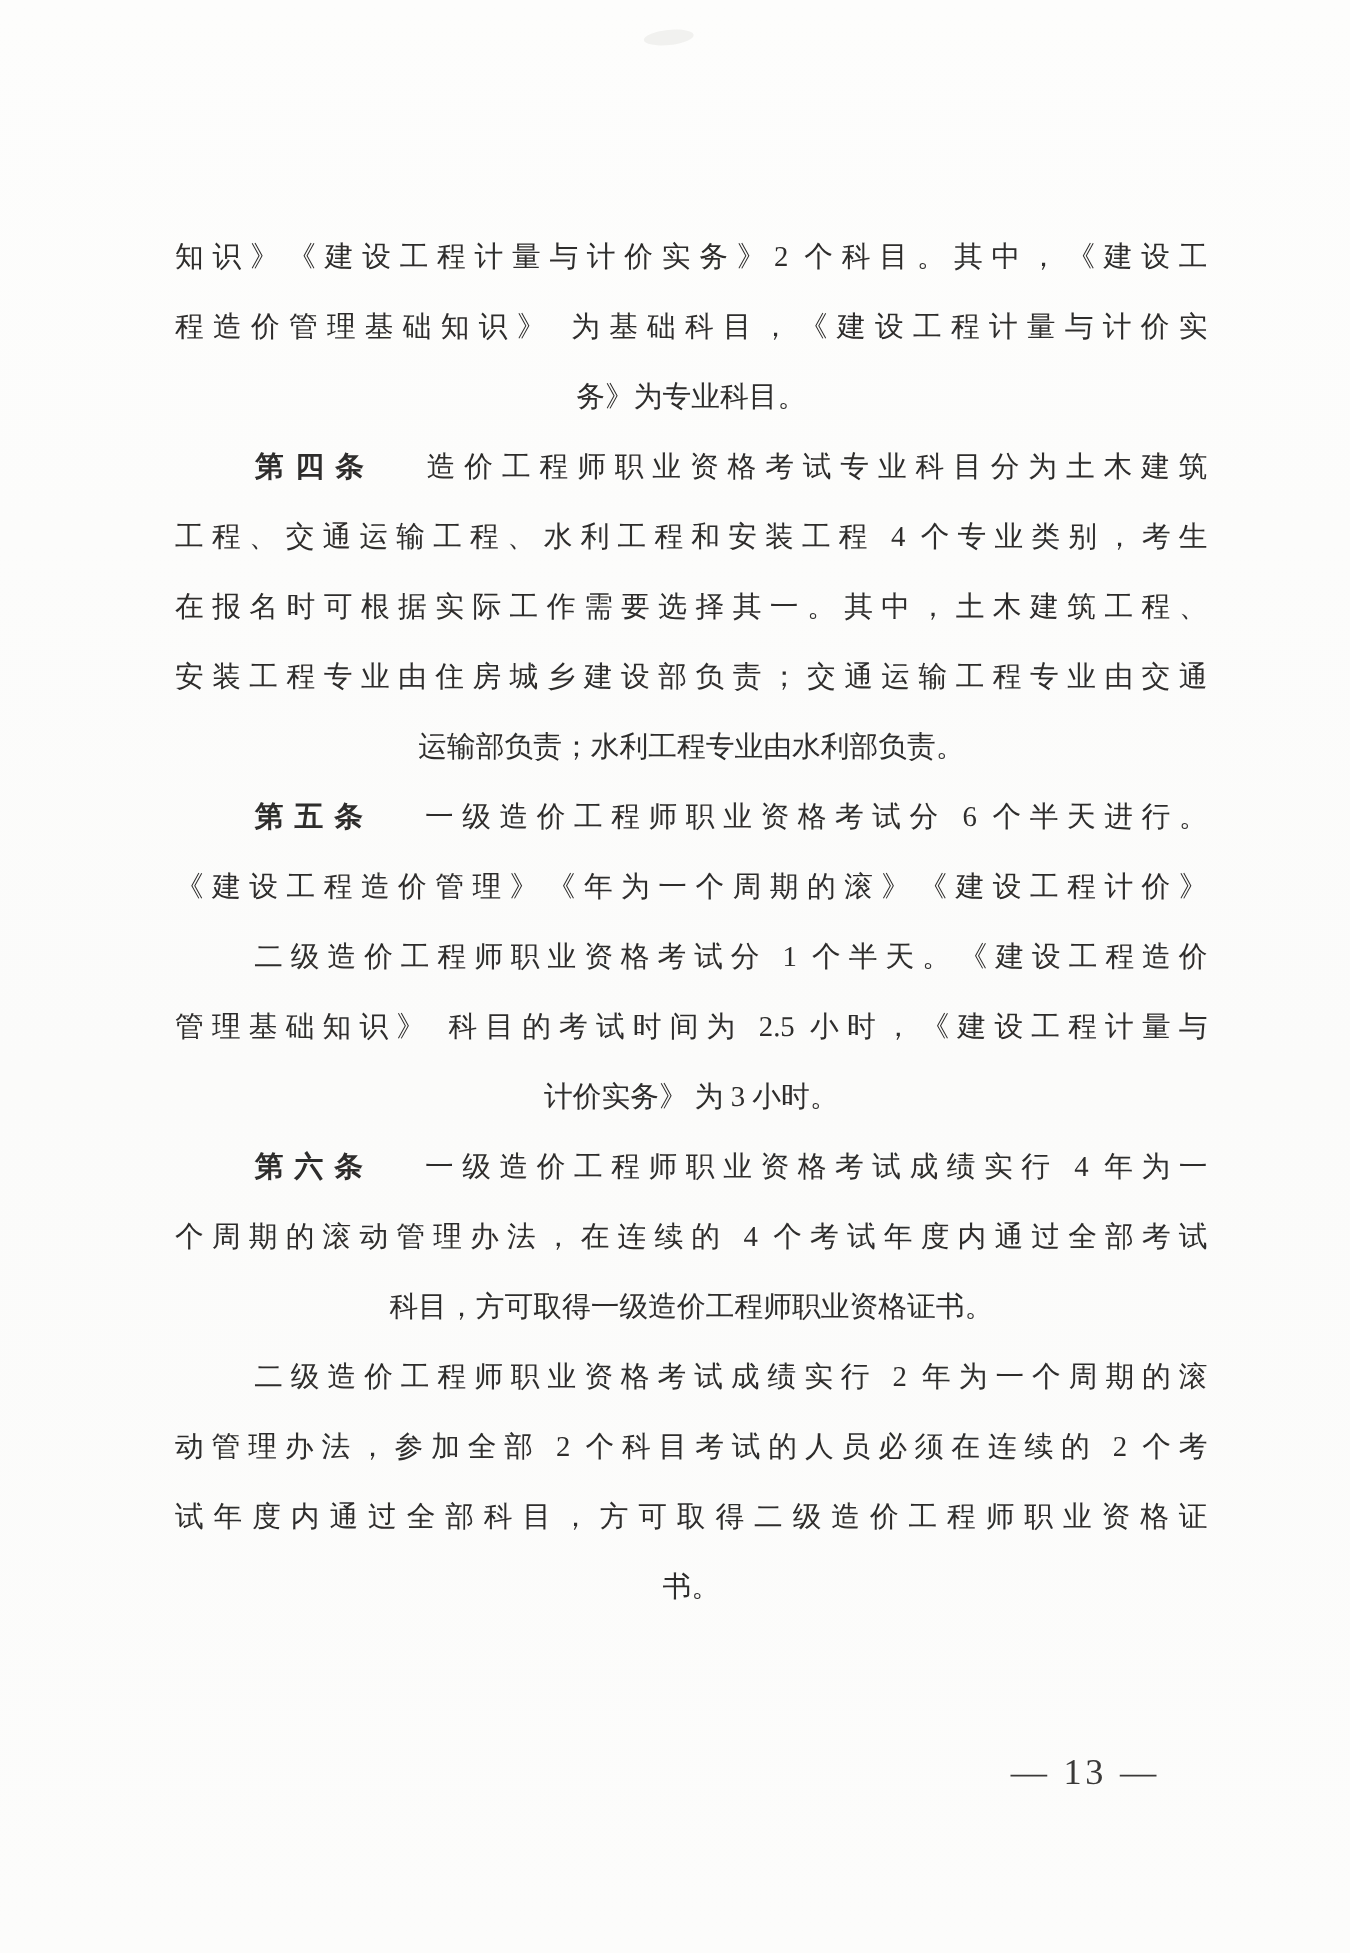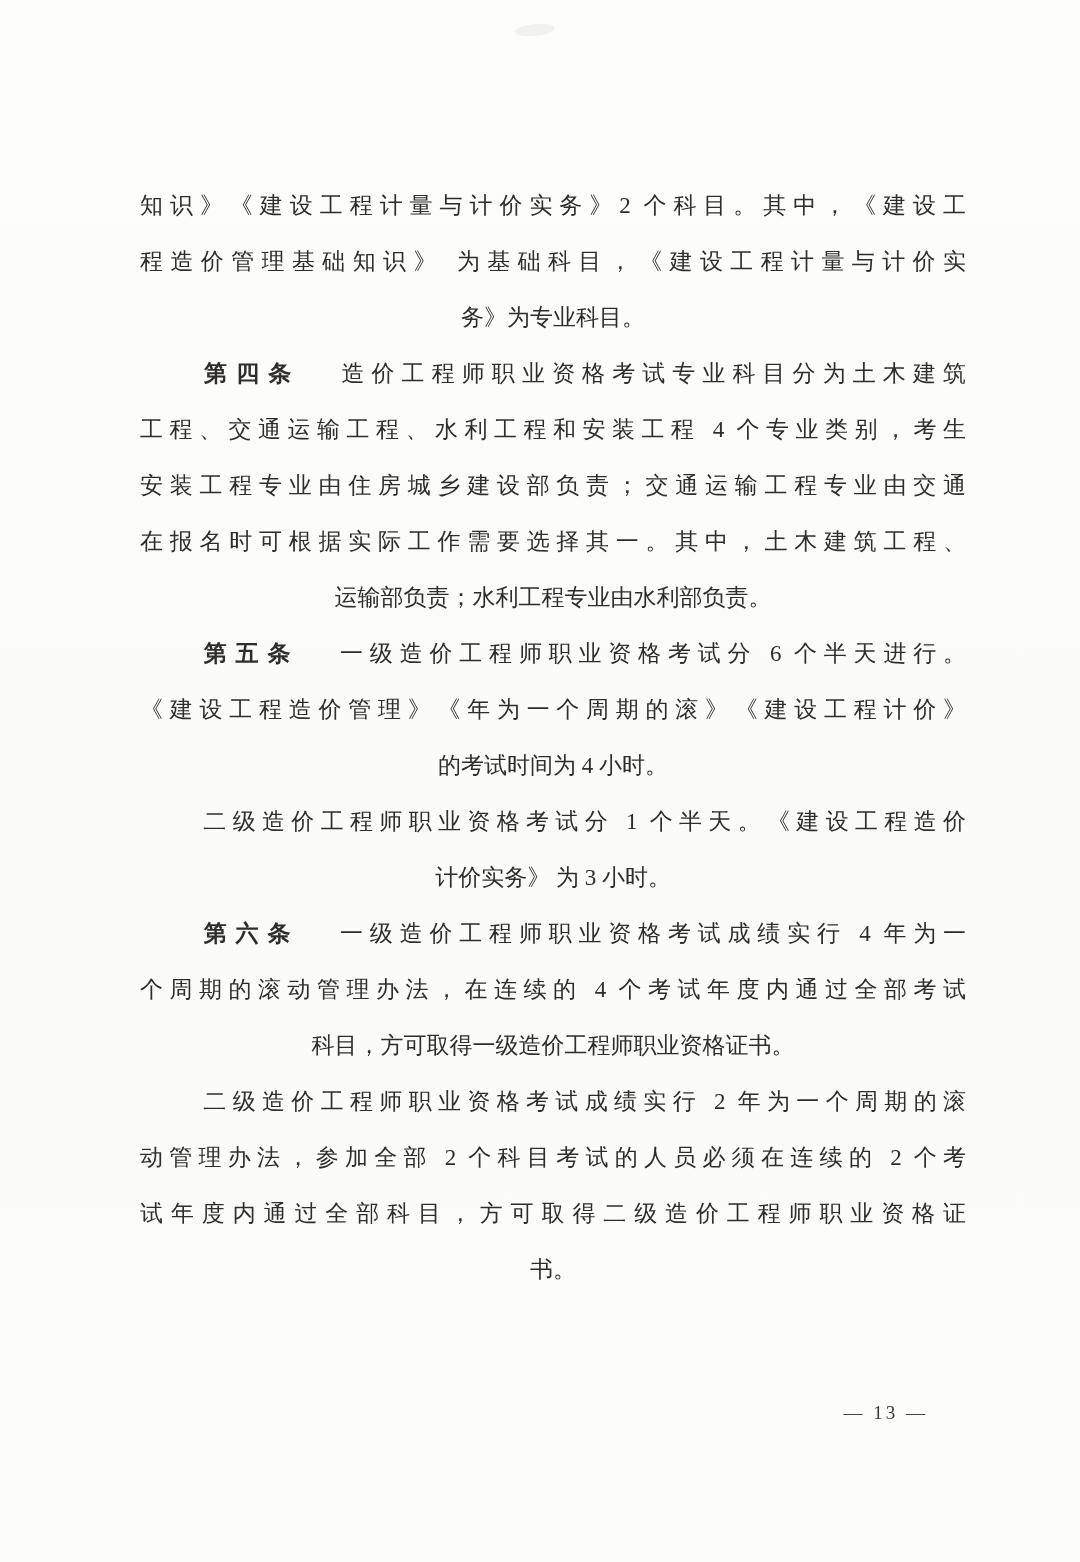--- a/index.html
+++ b/index.html
@@ -60,43 +60,43 @@
   }
   .gap {
     display: inline-block;
     width: 34px;
     height: 1px;
   }
   .page-footer {
     position: absolute;
     top: 1402px;
     right: 152px;
-    font-size: 19px;
+    font-size: 29px;
     color: #3a3938;
     letter-spacing: 3px;
   }
 </style>
 </head>
 <body>
 
 <div class="scan-page">
   <div class="smudge"></div>
   <div class="text-block">
       <div class="line just"><span>知识》《建设工程计量与计价实务》2 个科目。其中，《建设工</span></div>
       <div class="line just"><span>程造价管理基础知识》 为基础科目，《建设工程计量与计价实</span></div>
       <div class="line"><span>务》为专业科目。</span></div>
       <div class="line just"><span class="indent"></span><span class="lead">第四条</span><span class="gap"></span><span>造价工程师职业资格考试专业科目分为土木建筑</span></div>
       <div class="line just"><span>工程、交通运输工程、水利工程和安装工程 4 个专业类别，考生</span></div>
+      <div class="line just"><span>在报名时可根据实际工作需要选择其一。其中，土木建筑工程、</span></div>
       <div class="line just"><span>安装工程专业由住房城乡建设部负责；交通运输工程专业由交通</span></div>
-      <div class="line just"><span>在报名时可根据实际工作需要选择其一。其中，土木建筑工程、</span></div>
       <div class="line"><span>运输部负责；水利工程专业由水利部负责。</span></div>
       <div class="line just"><span class="indent"></span><span class="lead">第五条</span><span class="gap"></span><span>一级造价工程师职业资格考试分 6 个半天进行。</span></div>
       <div class="line just"><span>《建设工程造价管理》《年为一个周期的滚》《建设工程计价》</span></div>
-      <div class="line"><span>的考试时间为 4 小时。</span></div>
       <div class="line just"><span class="indent"></span><span>二级造价工程师职业资格考试分 1 个半天。《建设工程造价</span></div>
+      <div class="line just"><span>管理基础知识》 科目的考试时间为 2.5 小时，《建设工程计量与</span></div>
       <div class="line"><span>计价实务》 为 3 小时。</span></div>
       <div class="line just"><span class="indent"></span><span class="lead">第六条</span><span class="gap"></span><span>一级造价工程师职业资格考试成绩实行 4 年为一</span></div>
       <div class="line just"><span>个周期的滚动管理办法，在连续的 4 个考试年度内通过全部考试</span></div>
       <div class="line"><span>科目，方可取得一级造价工程师职业资格证书。</span></div>
       <div class="line just"><span class="indent"></span><span>二级造价工程师职业资格考试成绩实行 2 年为一个周期的滚</span></div>
       <div class="line just"><span>动管理办法，参加全部 2 个科目考试的人员必须在连续的 2 个考</span></div>
       <div class="line just"><span>试年度内通过全部科目，方可取得二级造价工程师职业资格证</span></div>
       <div class="line"><span>书。</span></div>
     </div>
   <div class="page-footer">— 13 —</div>

